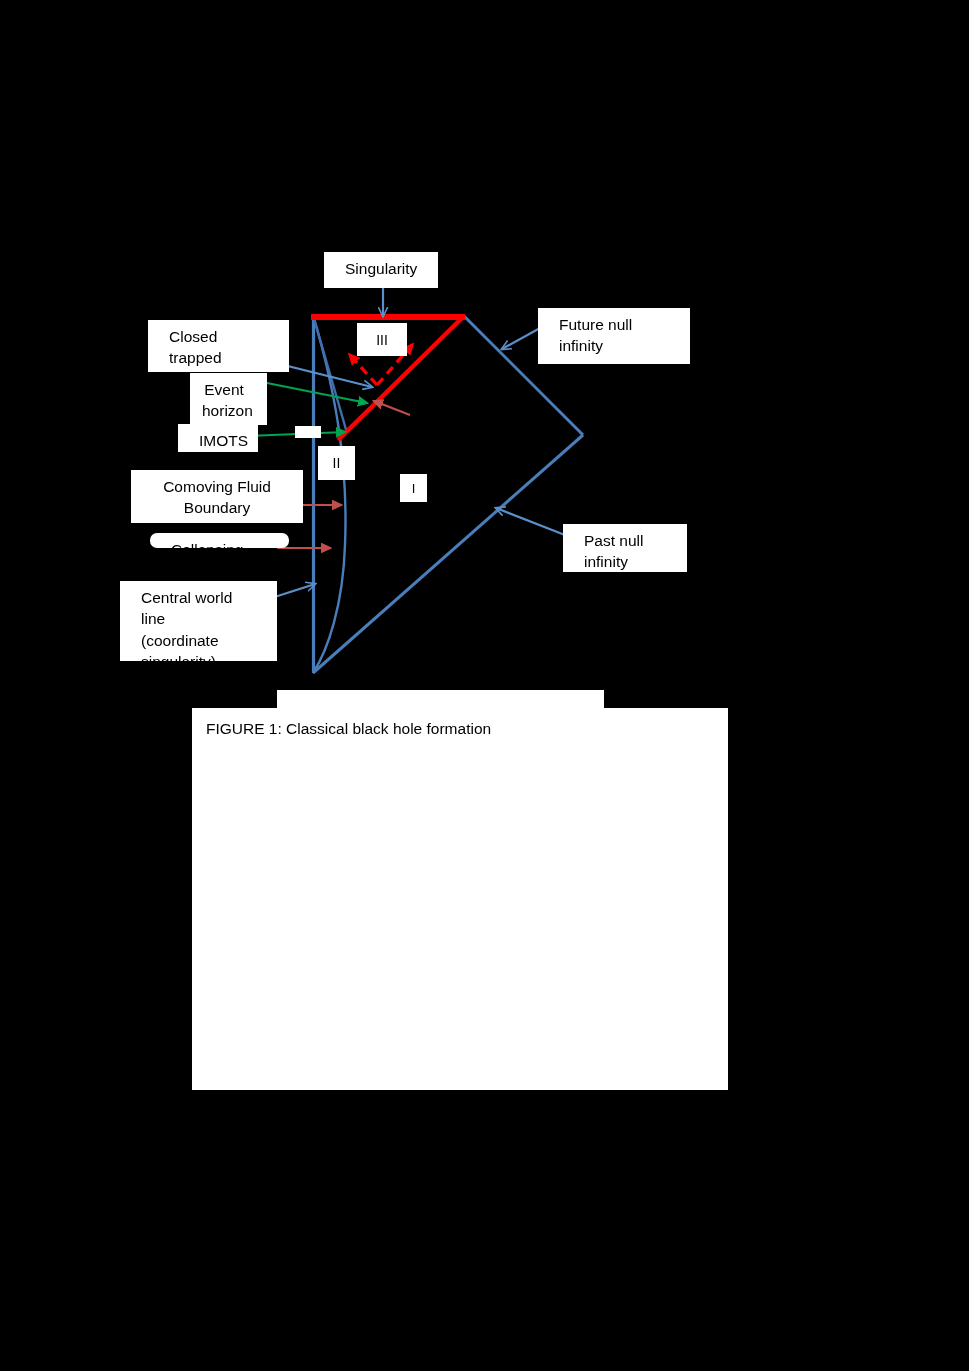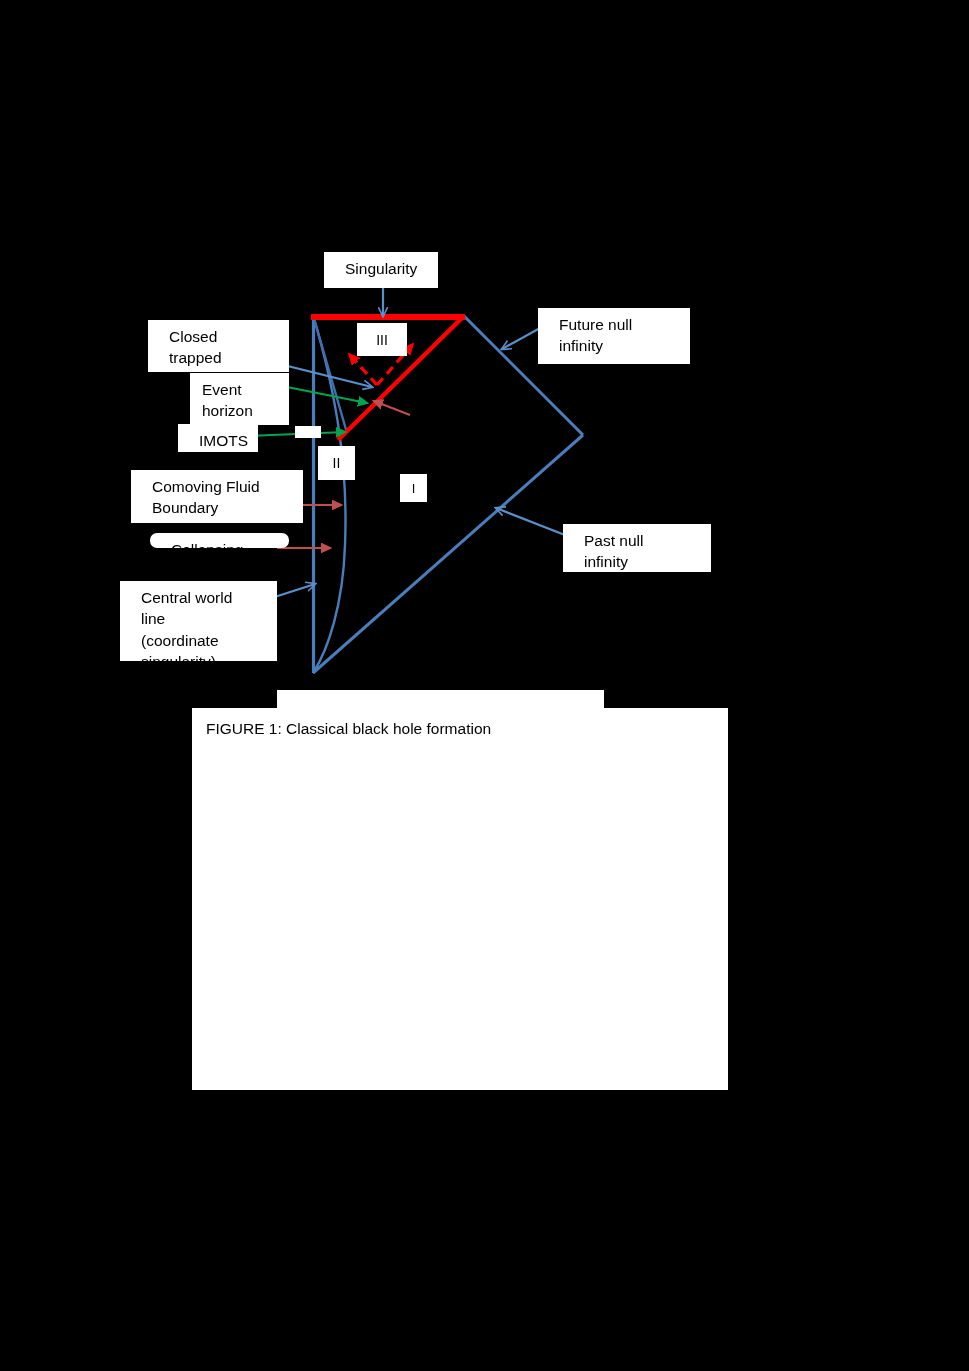--- a/index.html
+++ b/index.html
@@ -105,39 +105,39 @@
     <line x1="551" y1="322" x2="502" y2="349" stroke="#5B8FC9" stroke-width="2.2" marker-end="url(#ah-blue-thin)"></line>
 
     <line x1="570" y1="537" x2="496" y2="508" stroke="#5B8FC9" stroke-width="2.2" marker-end="url(#ah-blue-thin)"></line>
   </svg>
 
   <div class="lbl" style="left:324px;top:252px;width:114px;height:36px;">Singularity</div>
 
   <div class="lbl" style="left:148px;top:320px;width:141px;height:52px;">Closed trapped
 surface</div>
 
-  <div class="lbl" style="left:190px;top:373px;width:99px;height:52px;padding-left:12px;">Event
+  <div class="lbl" style="left:190px;top:373px;width:77px;height:52px;padding-left:12px;text-align:center;">Event
 horizon</div>
 
   <div class="lbl" style="left:178px;top:424px;width:80px;height:28px;">IMOTS</div>
 
 
-  <div class="lbl" style="left:131px;top:470px;width:172px;height:53px;">Comoving  Fluid
+  <div class="lbl" style="left:131px;top:470px;width:172px;height:53px;text-align:center;">Comoving  Fluid
 Boundary</div>
 
   <div class="lbl" style="left:150px;top:533px;width:139px;height:15px;border-radius:7px;">Collapsing fluid</div>
 
   <div class="lbl" style="left:538px;top:308px;width:152px;height:56px;">Future null
 infinity</div>
 
   <div class="lbl" style="left:120px;top:581px;width:157px;height:80px;">Central world line
 (coordinate
 singularity)</div>
 
-  <div class="lbl" style="left:563px;top:524px;width:148px;height:48px;">Past null infinity</div>
+  <div class="lbl" style="left:563px;top:524px;width:124px;height:48px;">Past null infinity</div>
 
   <div class="rgn" style="left:357px;top:323px;width:50px;height:33px;text-align:right;">III</div>
 
   <div class="rgn" style="left:318px;top:446px;width:37px;height:34px;">II</div>
 
   <div class="rgn" style="left:400px;top:474px;width:27px;height:28px;font-size:13px;">I</div>
 
   <div class="mask" style="left:295px;top:426px;width:26px;height:12px;"></div>
 
   <div id="caption-strip"></div>

